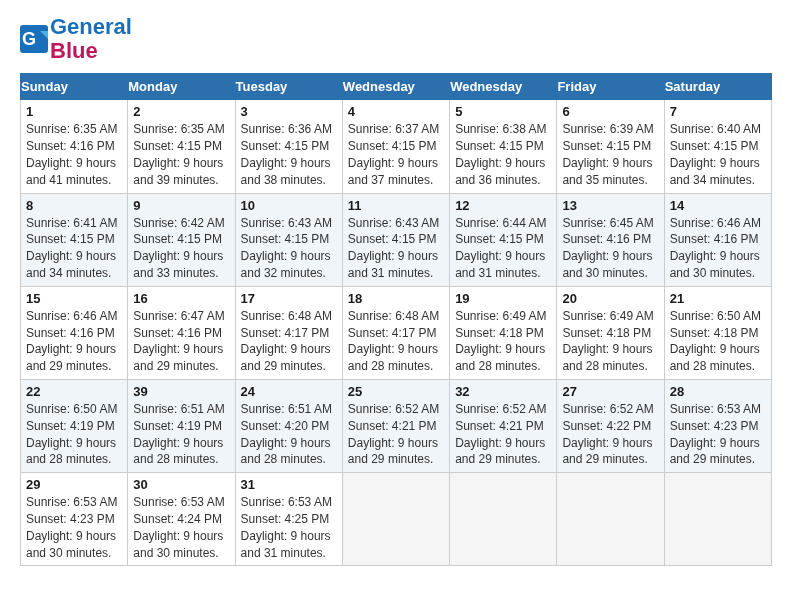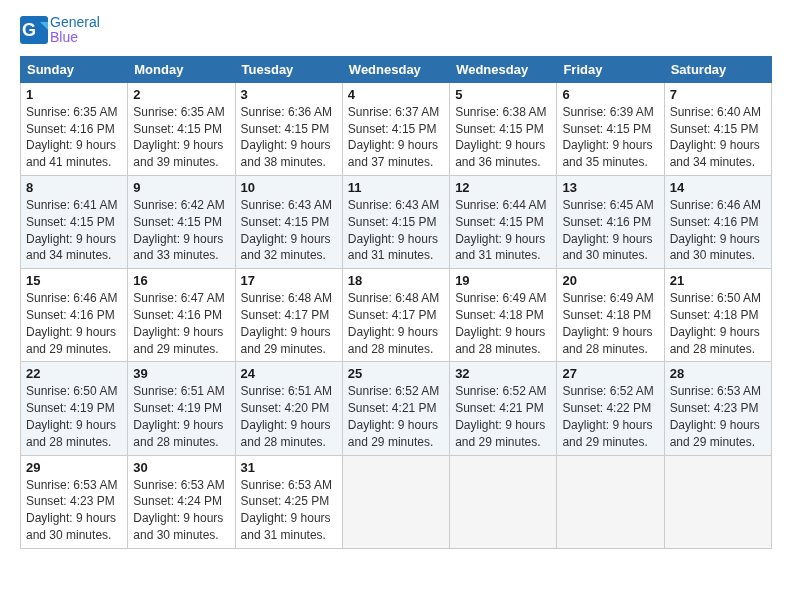--- a/index.html
+++ b/index.html
@@ -19,22 +19,22 @@
       display: flex;
       justify-content: space-between;
       align-items: flex-start;
       margin-bottom: 10px;
     }
     .logo {
       display: flex;
       align-items: center;
     }
     .logo-text {
-      font-size: 14px;
-      font-weight: normal;
+      font-size: 22px;
+      font-weight: bold;
       color: #1a1a1a;
       line-height: 1.1;
     }
     .logo-text span {
       color: #1a6fba;
     }
     .logo-icon {
       width: 28px;
       height: 28px;
       margin-right: 2px;
@@ -52,21 +52,21 @@
       color: #555;
     }
     .calendar {
       width: 100%;
       border-collapse: collapse;
     }
     .calendar th {
       background-color: #2c6fad;
       color: white;
       text-align: left;
-      padding: 5px 6px;
+      padding: 5px 0;
       font-size: 13px;
       font-weight: bold;
       border: 1px solid #2c6fad;
     }
     .calendar td {
       vertical-align: top;
       padding: 4px 5px;
       border: 1px solid #ccc;
       width: 14.28%;
       font-size: 9.5px;
@@ -101,21 +101,21 @@
 <div class="page">
   <div class="header">
     <div class="logo">
       <svg class="logo-icon" viewBox="0 0 28 28">
         <rect x="0" y="0" width="28" height="28" rx="3" fill="#1a6fba"></rect>
         <text x="2" y="20" font-size="18" font-weight="bold" fill="white" font-family="Arial">G</text>
         <polygon points="20,6 28,6 28,14" fill="#4ab0e8"></polygon>
       </svg>
       <div>
         <div class="logo-text">
-          <span>General</span><br><span style="color:#8b5cf6">Blue</span>
+          <span>General</span><br><span style="color:#be185d">Blue</span>
         </div>
       </div>
     </div>
     <div class="title-section">
       <div class="month-title"></div>
       <div class="subtitle"></div>
     </div>
   </div>
 
   <table class="calendar">

